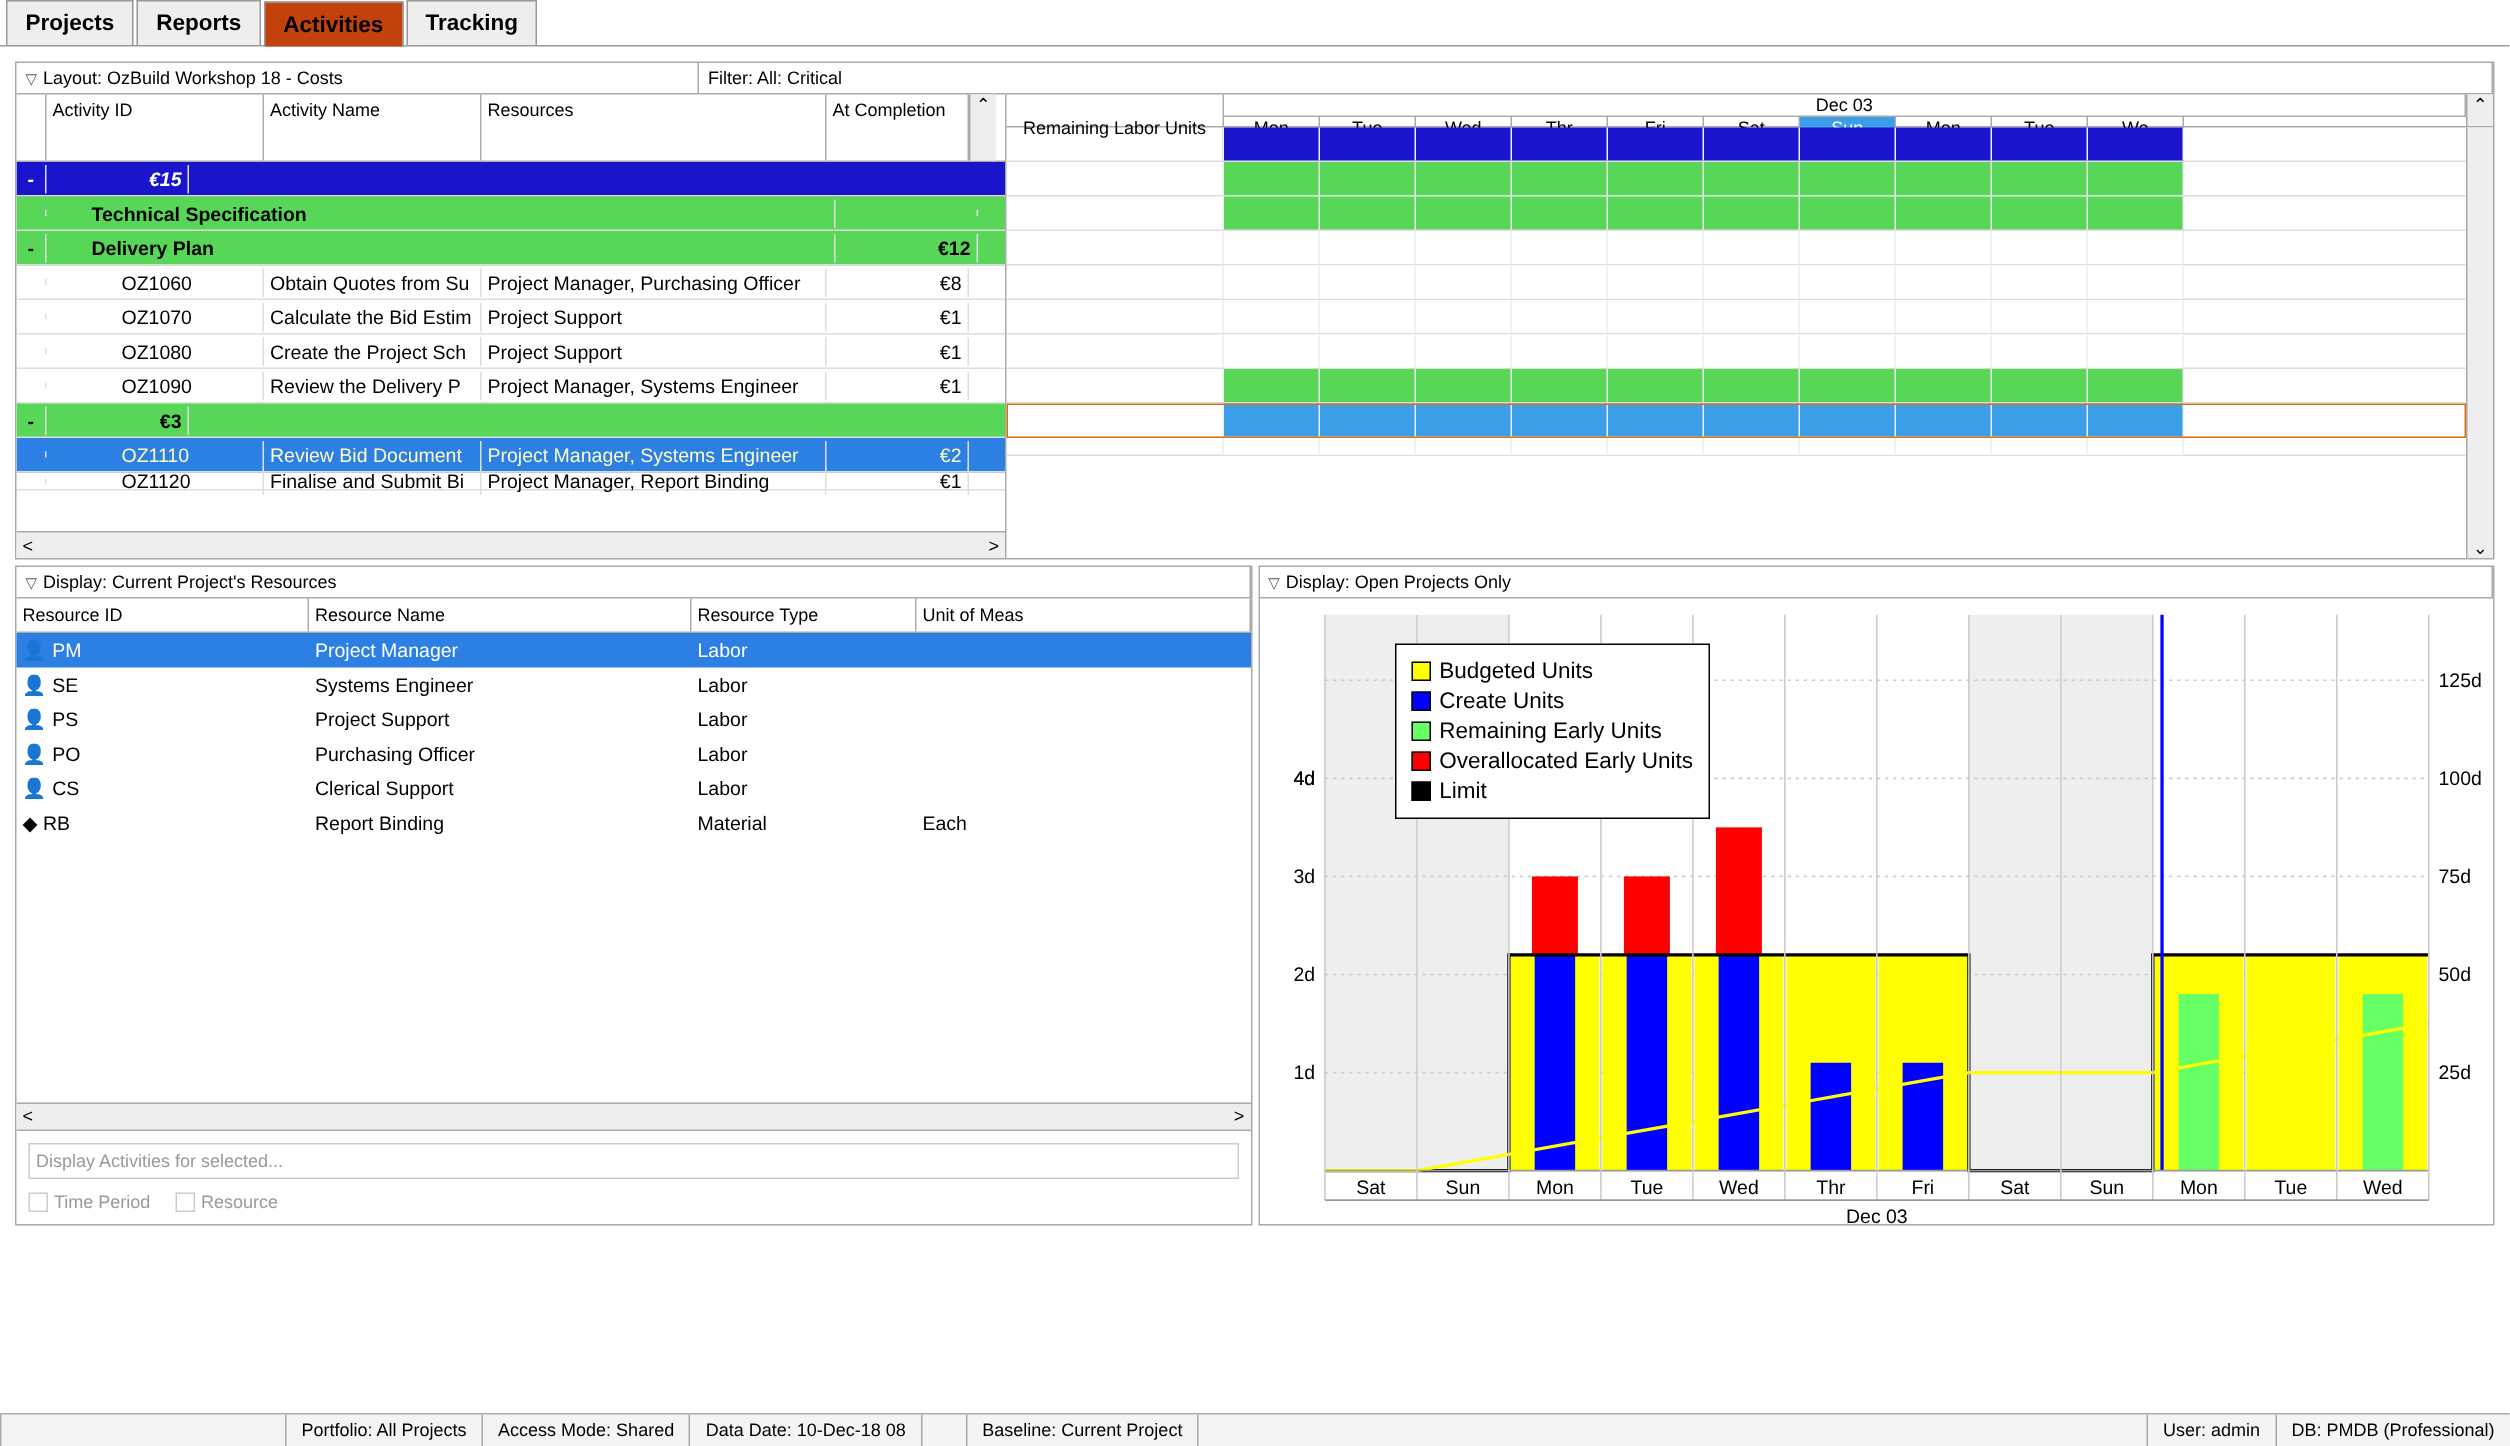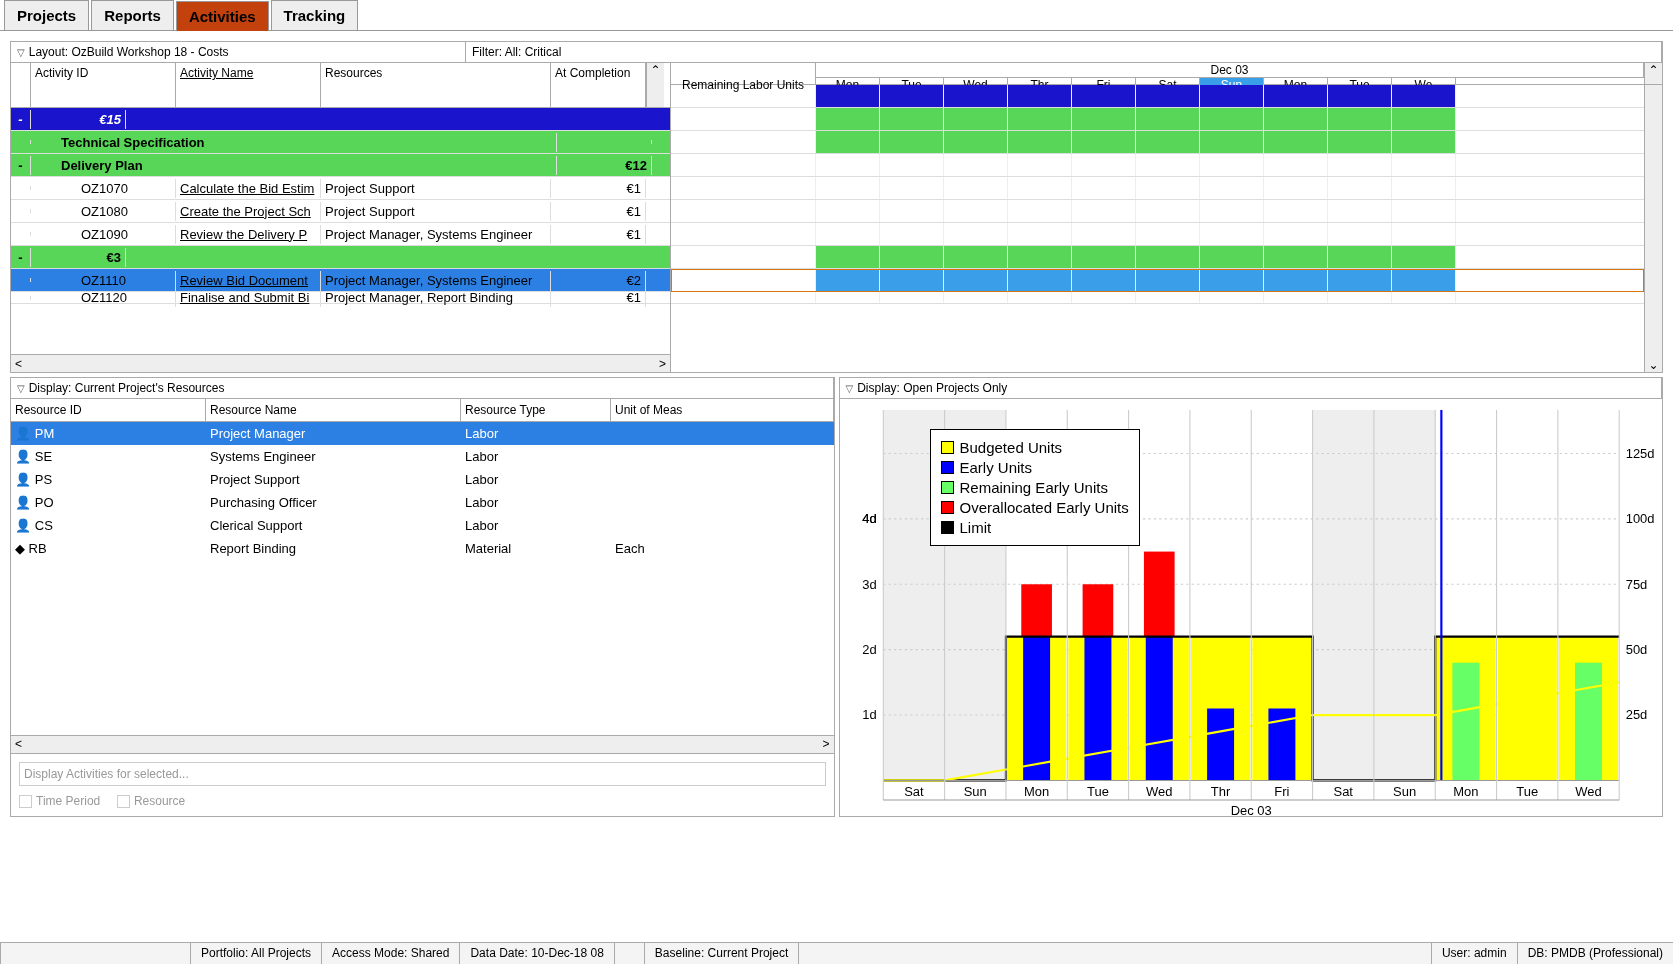--- a/index.html
+++ b/index.html
@@ -23,24 +23,24 @@
 
 .act-container { display: flex; height: 310px; }
 .act-left { width: 660px; border-right: 1px solid #aaa; display: flex; flex-direction: column; }
 .act-headers { display: flex; border-bottom: 1px solid #aaa; }
 .act-headers .hcell { border-right: 1px solid #aaa; padding: 3px 4px; font-size: 12px; height: 44px; display: flex; align-items: flex-start; }
 .act-body { flex: 1; overflow: hidden; }
 .act-row { display: flex; height: 23px; align-items: center; border-bottom: 1px solid #ddd; }
 .act-row .acell { border-right: 1px solid #ddd; padding: 2px 4px; overflow: hidden; white-space: nowrap; font-size: 13px; }
 .wbs-root { background: #1A14CD; color: #fff; font-weight: bold; font-style: italic; font-size: 16px; }
 .wbs-band { background: #58D658; font-weight: bold; font-size: 15px; }
-.row-sel { background: #2C80E3 !important; color: #000000; }
+.row-sel { background: #2C80E3 !important; color: #fef9c3; }
 .col-toggle { width: 20px; text-align:center; }
 .col-id { width: 145px; }
-.col-name { width: 145px; text-decoration: underline; }
+.col-name { width: 145px; }
 .col-res { width: 230px; }
 .col-comp { width: 95px; text-align: right; }
 .scroll-stub { width: 18px; background: #eee; border-left: 1px solid #aaa; }
 .hscroll { height: 18px; border-top: 1px solid #aaa; background: #eee; display: flex; align-items: center; justify-content: space-between; padding: 0 4px; }
 
 
 .gantt-right { flex: 1; display: flex; flex-direction: column; }
 .gantt-head-row1 { display: flex; border-bottom: 1px solid #aaa; height: 22px; }
 .ghcell { border-right: 1px solid #aaa; font-size: 12px; text-align: center; display:flex; align-items:center; justify-content:center; }
 .gantt-body { flex: 1; position: relative; }
@@ -115,20 +115,28 @@
               <div class="act-row wbs-band">
                 <div class="acell col-toggle"></div>
                 <div class="acell" style="flex:1;padding-left:30px;">Technical Specification</div>
                 <div class="acell col-comp"></div>
                 <div class="scroll-stub"></div>
               </div>
               <div class="act-row wbs-band">
                 <div class="acell col-toggle">-</div>
                 <div class="acell" style="flex:1;padding-left:30px;">Delivery Plan</div>
                 <div class="acell col-comp">€12</div>
+                <div class="scroll-stub"></div>
+              </div>
+              <div class="act-row">
+                <div class="acell col-toggle"></div>
+                <div class="acell col-id" style="padding-left:50px;">OZ1060</div>
+                <div class="acell col-name">Obtain Quotes from Su</div>
+                <div class="acell col-res">Project Manager, Purchasing Officer</div>
+                <div class="acell col-comp">€8</div>
                 <div class="scroll-stub"></div>
               </div>
               <div class="act-row">
                 <div class="acell col-toggle"></div>
                 <div class="acell col-id" style="padding-left:50px;">OZ1070</div>
                 <div class="acell col-name">Calculate the Bid Estim</div>
                 <div class="acell col-res">Project Support</div>
                 <div class="acell col-comp">€1</div>
                 <div class="scroll-stub"></div>
               </div>
@@ -409,21 +417,21 @@
         </div>
       </div>
       <div class="histo-body">
         <div class="legend-box" id="legend-box">
             <div class="legend-item">
               <span class="swatch" style="background:#FFFF00"></span>
               <span>Budgeted Units</span>
             </div>
             <div class="legend-item">
               <span class="swatch" style="background:#0000FF"></span>
-              <span>Early Units</span>
+              <span>Create Units</span>
             </div>
             <div class="legend-item">
               <span class="swatch" style="background:#66FF66"></span>
               <span>Remaining Early Units</span>
             </div>
             <div class="legend-item">
               <span class="swatch" style="background:#FF0000"></span>
               <span>Overallocated Early Units</span>
             </div>
             <div class="legend-item">

